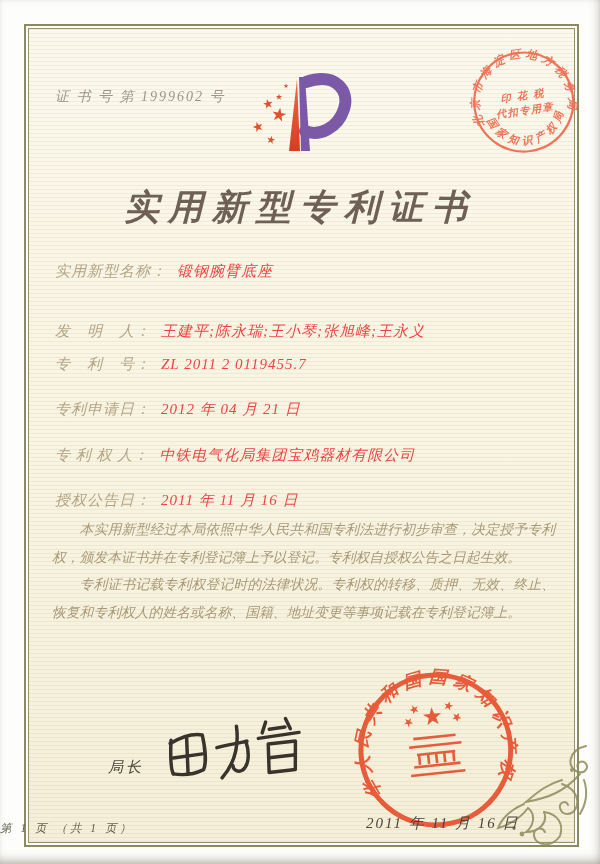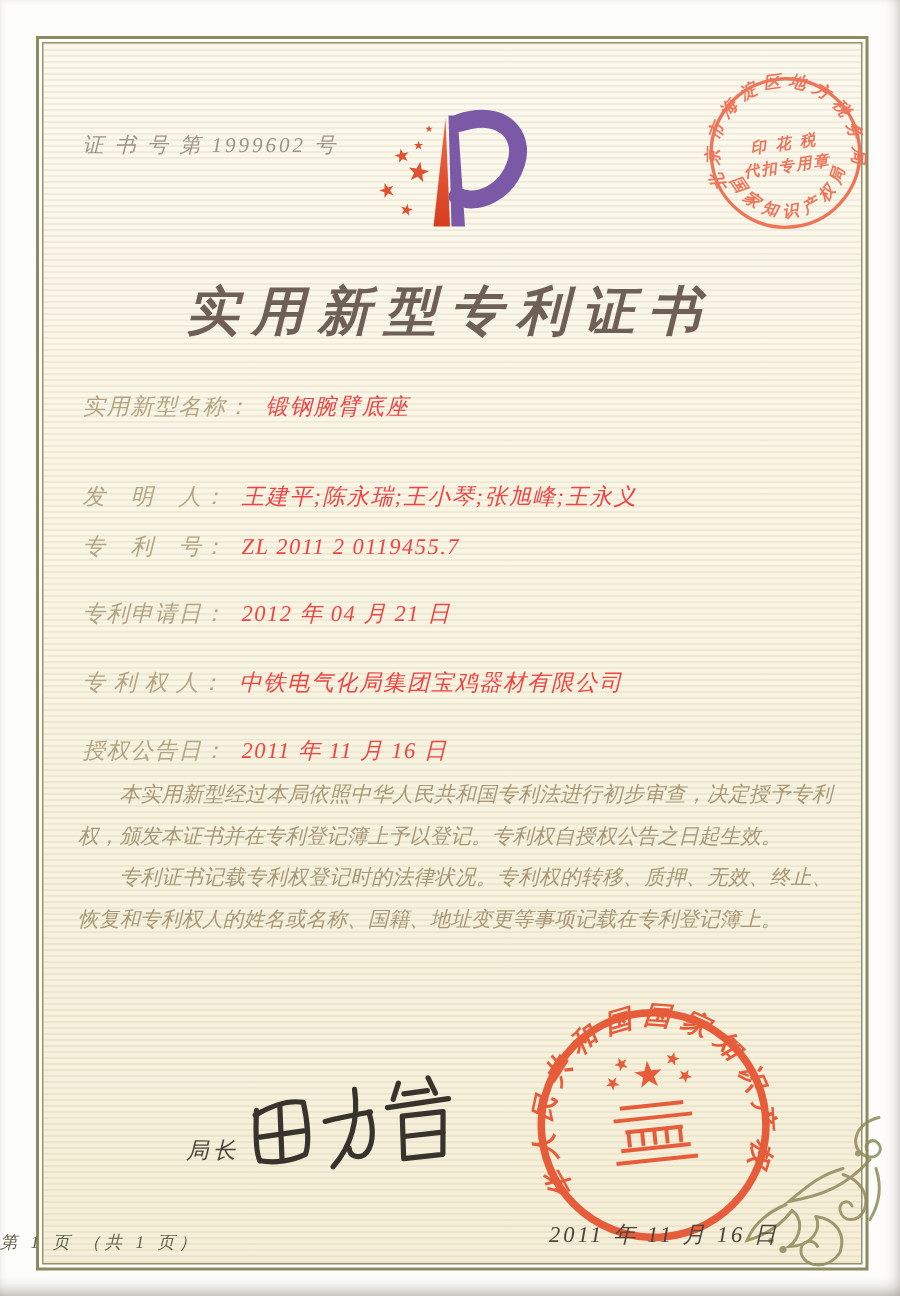--- a/index.html
+++ b/index.html
@@ -37,21 +37,21 @@
   .f-row{position:absolute;left:0;font-size:15px;color:#b4a484;white-space:nowrap;letter-spacing:1px;}
   .f-row .f-label{color:#b4a484;}
   .f-row .f-value{margin-left:10px;color:#ef4444;}
   .r0{top:0}.r1{top:60px}.r2{top:93px}.r3{top:138px}.r4{top:184px}.r5{top:229px}
   .body-text{
     position:absolute;left:38px;top:516px;width:503px;
     font-size:13.8px;line-height:27.5px;color:#a89877;text-align:justify;margin-left:14px;
   }
   .body-text p{margin:0;text-indent:2em;}
   .signer-label{
-    position:absolute;left:124px;top:758px;font-size:15px;color:#494539;letter-spacing:3px;
+    position:absolute;left:108px;top:758px;font-size:15px;color:#494539;letter-spacing:3px;
     font-family:"Liberation Sans","DejaVu Sans",sans-serif;
   }
   .signature{position:absolute;left:162px;top:714px;transform:rotate(-4deg);}
   .office-seal{position:absolute;left:350px;top:664px;transform:rotate(-6deg);opacity:.93;}
   .seal-date{
     position:absolute;left:366px;top:814px;font-size:15px;color:#4c443a;letter-spacing:2px;z-index:12;
   }
   .flourish{position:absolute;right:8px;bottom:10px;opacity:.85;}
   .footer{
     position:absolute;left:0;right:0;top:821px;text-align:left;

